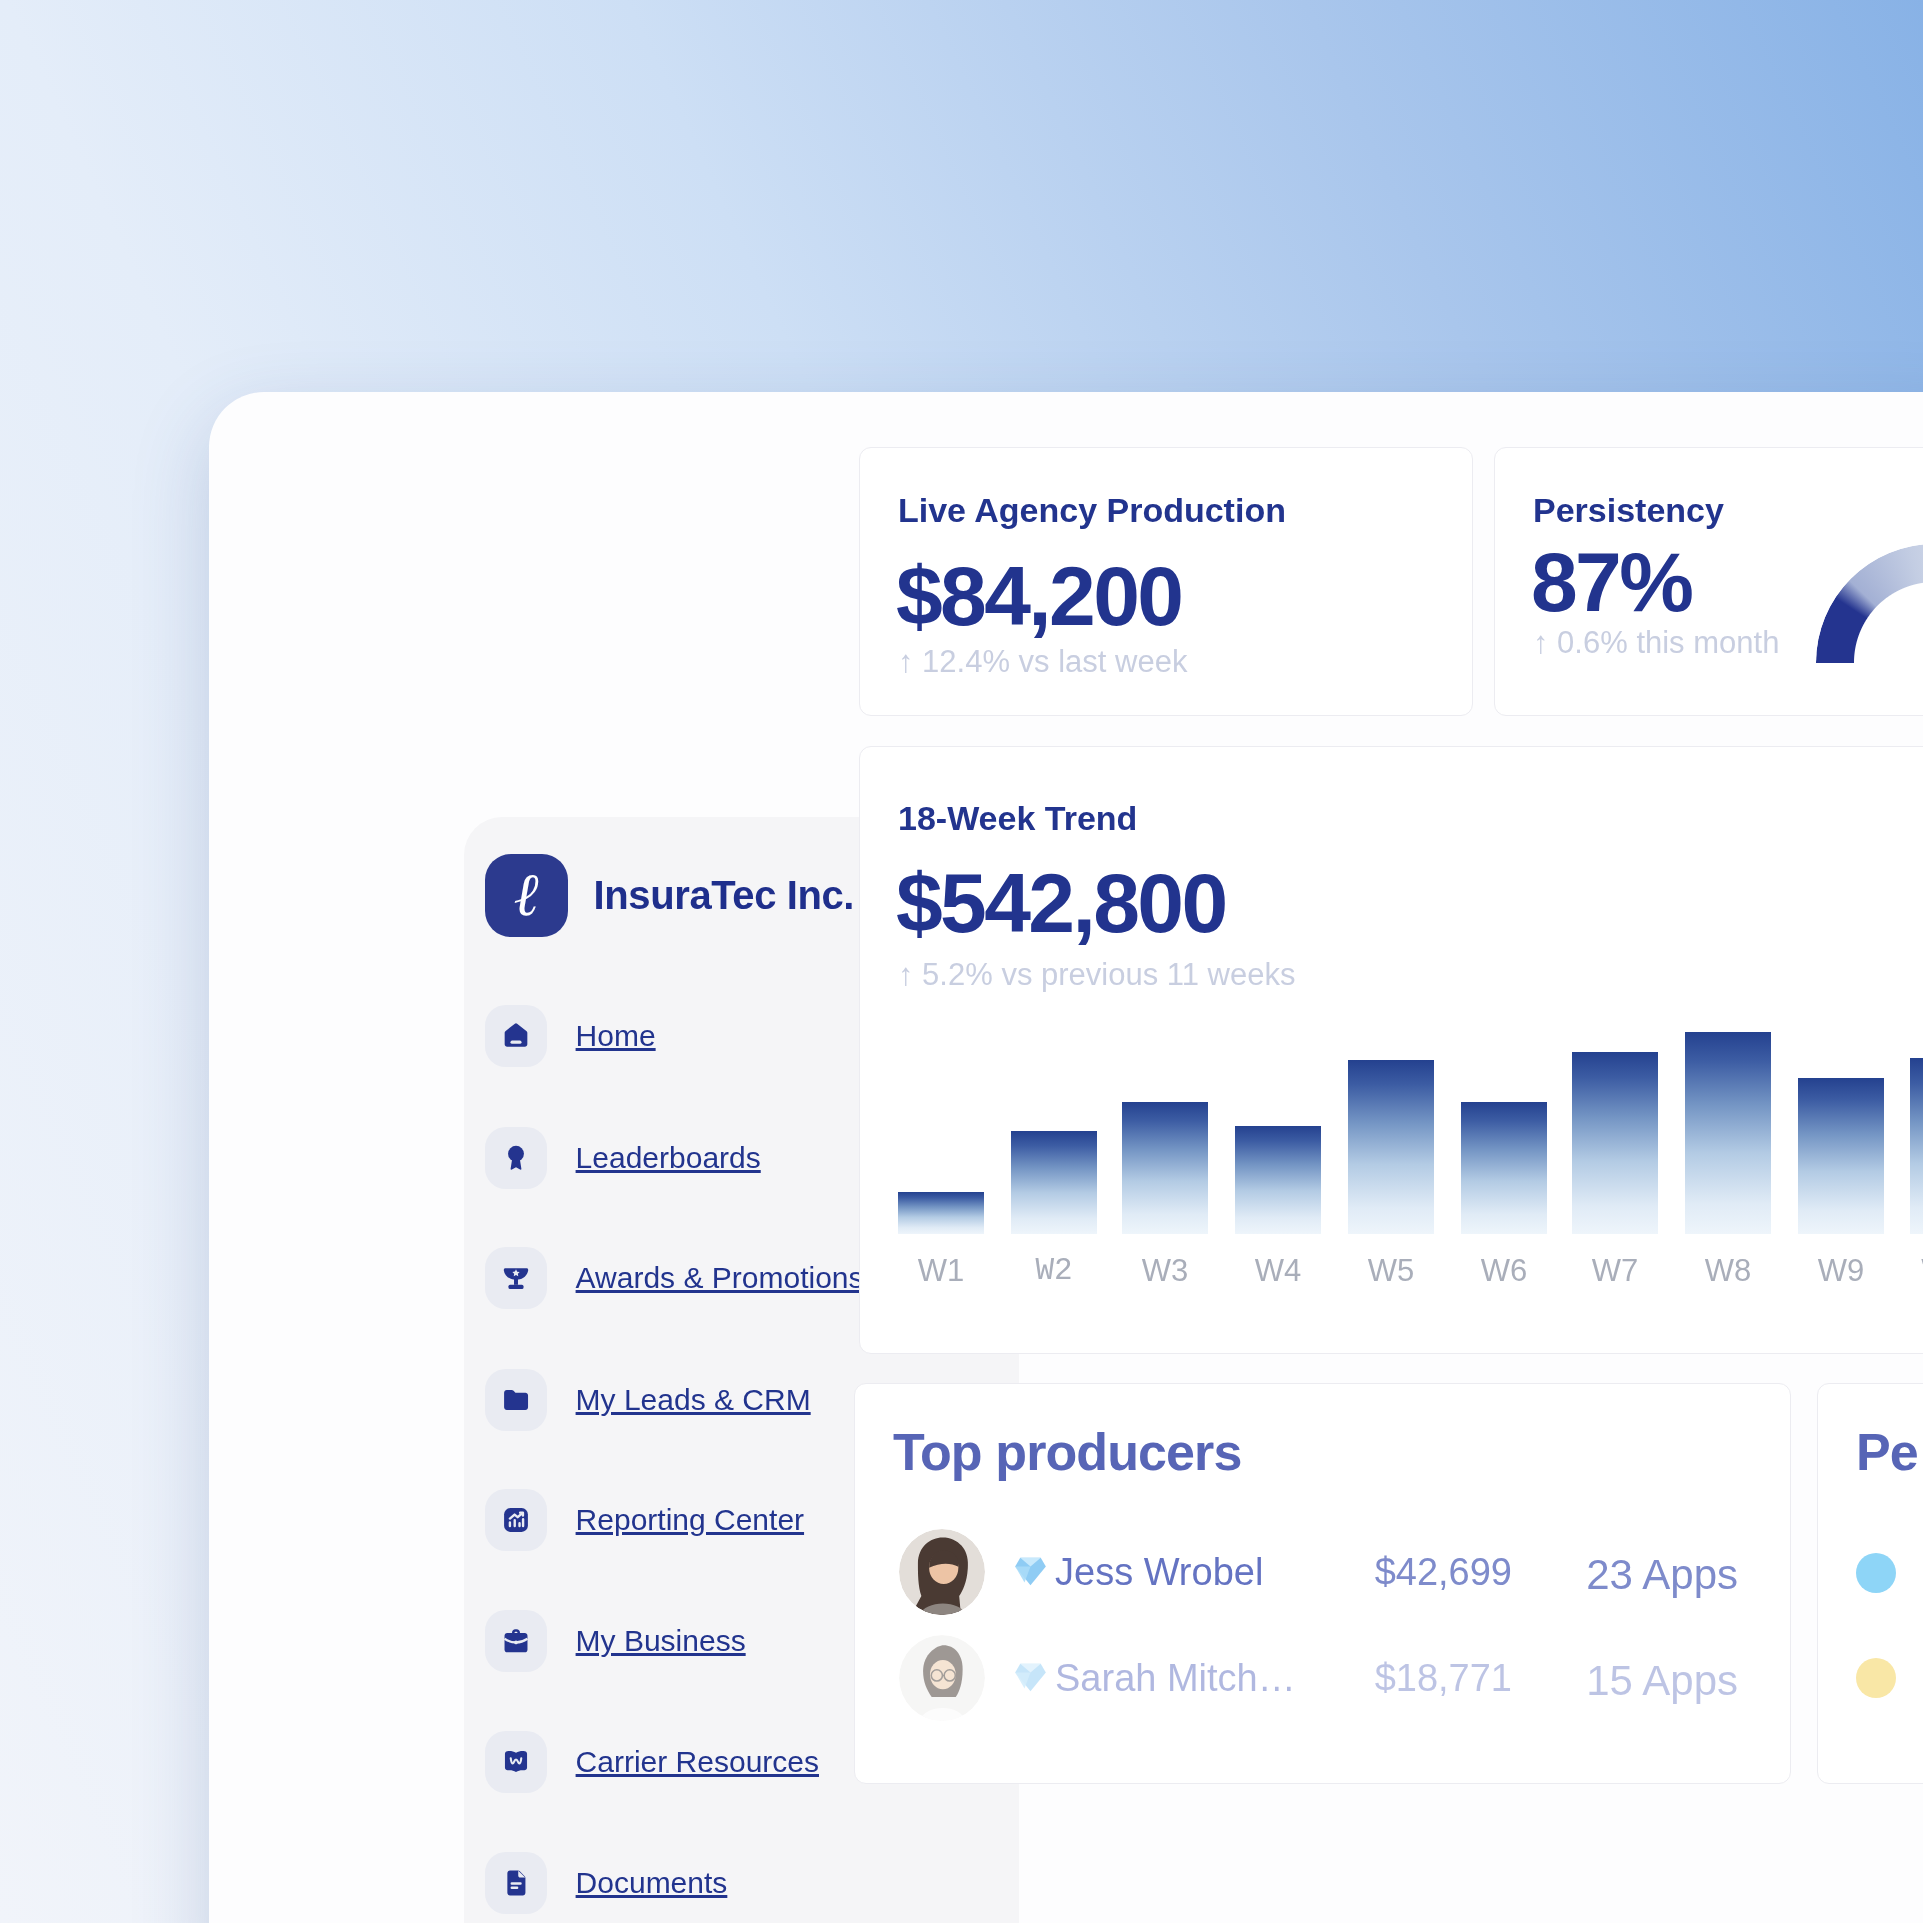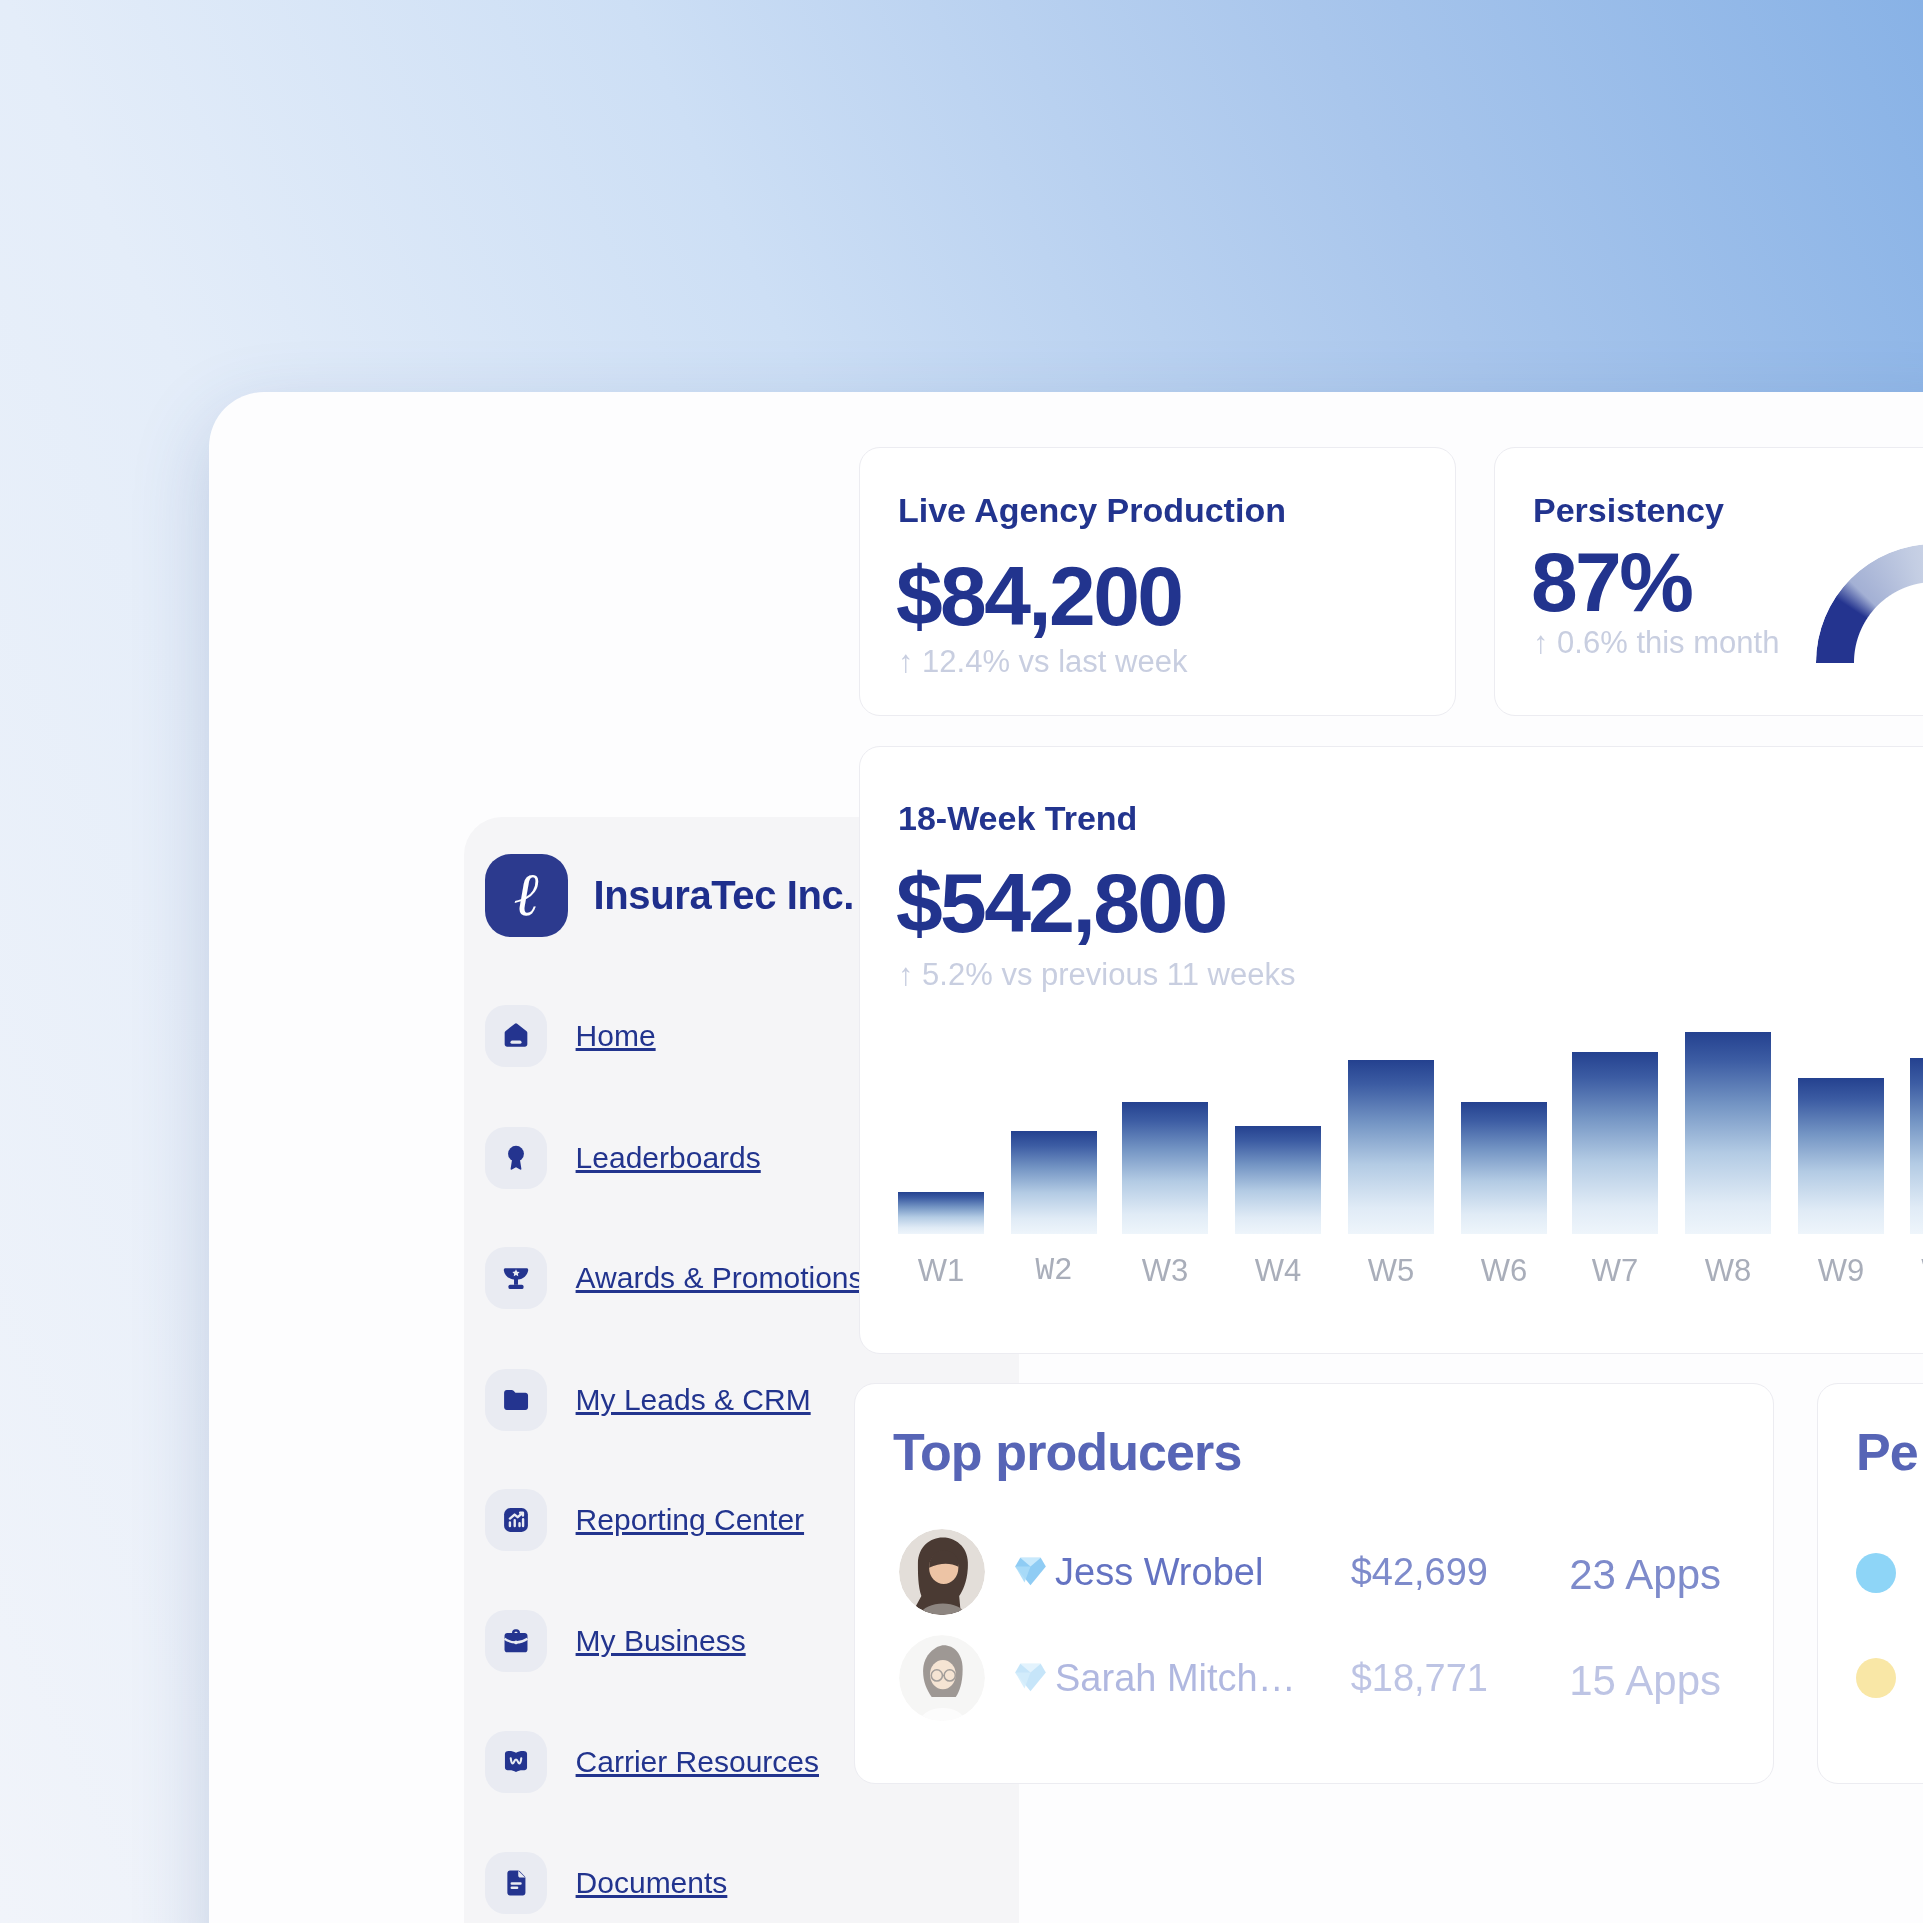--- a/index.html
+++ b/index.html
@@ -29,21 +29,21 @@
   .nav-item{position:absolute;left:20.6px;right:17px;height:62px;display:flex;align-items:center;gap:29px;cursor:pointer;}
   .chip{
     width:62px;height:62px;border-radius:20.6px;background:#e9ebf2;flex:0 0 auto;
     display:flex;align-items:center;justify-content:center;
   }
   .chip svg{width:34px;height:34px;}
   .nav-label{font-size:30px;font-weight:500;color:#22348e;white-space:nowrap;text-decoration:underline;}
   .ni0{top:188px}.ni1{top:310px}.ni2{top:430px}.ni3{top:552px}
   .ni4{top:672px}.ni5{top:793px}.ni6{top:914px}.ni7{top:1035px}
   
-  .card{position:absolute;background:#ffffff;border:1.7px solid #ececf1;border-radius:21px;}
+  .card{position:absolute;background:#ffffff;border:1.7px solid #ececf1;border-radius:12px;padding-left:17px;}
   #card-live{left:859px;top:447px;width:595px;height:267px;}
   #card-persistency{left:1494px;top:447px;width:516px;height:267px;overflow:hidden;}
   #card-trend{left:859px;top:746px;width:1153px;height:606px;}
   #card-producers{left:854px;top:1383px;width:918px;height:399px;}
   #card-partial{left:1817px;top:1383px;width:250px;height:399px;overflow:hidden;}
   .card-title{position:absolute;left:38px;font-size:34px;font-weight:600;color:#22348e;white-space:nowrap;}
   .big-value{position:absolute;left:36px;font-size:84px;font-weight:700;color:#22348e;letter-spacing:-2.6px;white-space:nowrap;}
   .delta{position:absolute;left:38px;font-size:31px;font-weight:500;color:#c8cee0;white-space:nowrap;}
   
   .gauge{
@@ -62,21 +62,21 @@
   }
   .bar-label{position:absolute;top:506px;width:86px;text-align:center;font-size:31px;color:#a9aeba;}
   
   .producers-title{position:absolute;left:38px;top:38px;font-size:52px;font-weight:700;color:#5765b6;letter-spacing:-0.9px;white-space:nowrap;}
   .p-row{position:absolute;left:44px;right:0;height:86px;}
   .p-row.r0{top:145px}
   .p-row.r1{top:251px;opacity:.5;}
   .avatar{position:absolute;left:0;top:0;width:86px;height:86px;border-radius:50%;overflow:hidden;}
   .gem{position:absolute;left:115px;top:28px;}
   .p-name{position:absolute;left:156px;top:22.4px;font-size:38px;font-weight:500;color:#6473c2;white-space:nowrap;}
-  .p-amount{position:absolute;right:285px;top:22.4px;font-size:38px;font-weight:500;color:#7e8bcb;white-space:nowrap;}
+  .p-amount{position:absolute;right:278px;top:22.4px;font-size:38px;font-weight:500;color:#7e8bcb;white-space:nowrap;}
   .p-apps{position:absolute;right:52px;top:22.4px;font-size:42px;font-weight:500;color:#7e8bcb;white-space:nowrap;}
   
   .legend-dot{position:absolute;left:38px;width:40px;height:40px;border-radius:50%;}
   .dot0{top:169px}.dot1{top:274px}
 </style>
 </head>
 <body>
 
 <div id="page">
 

